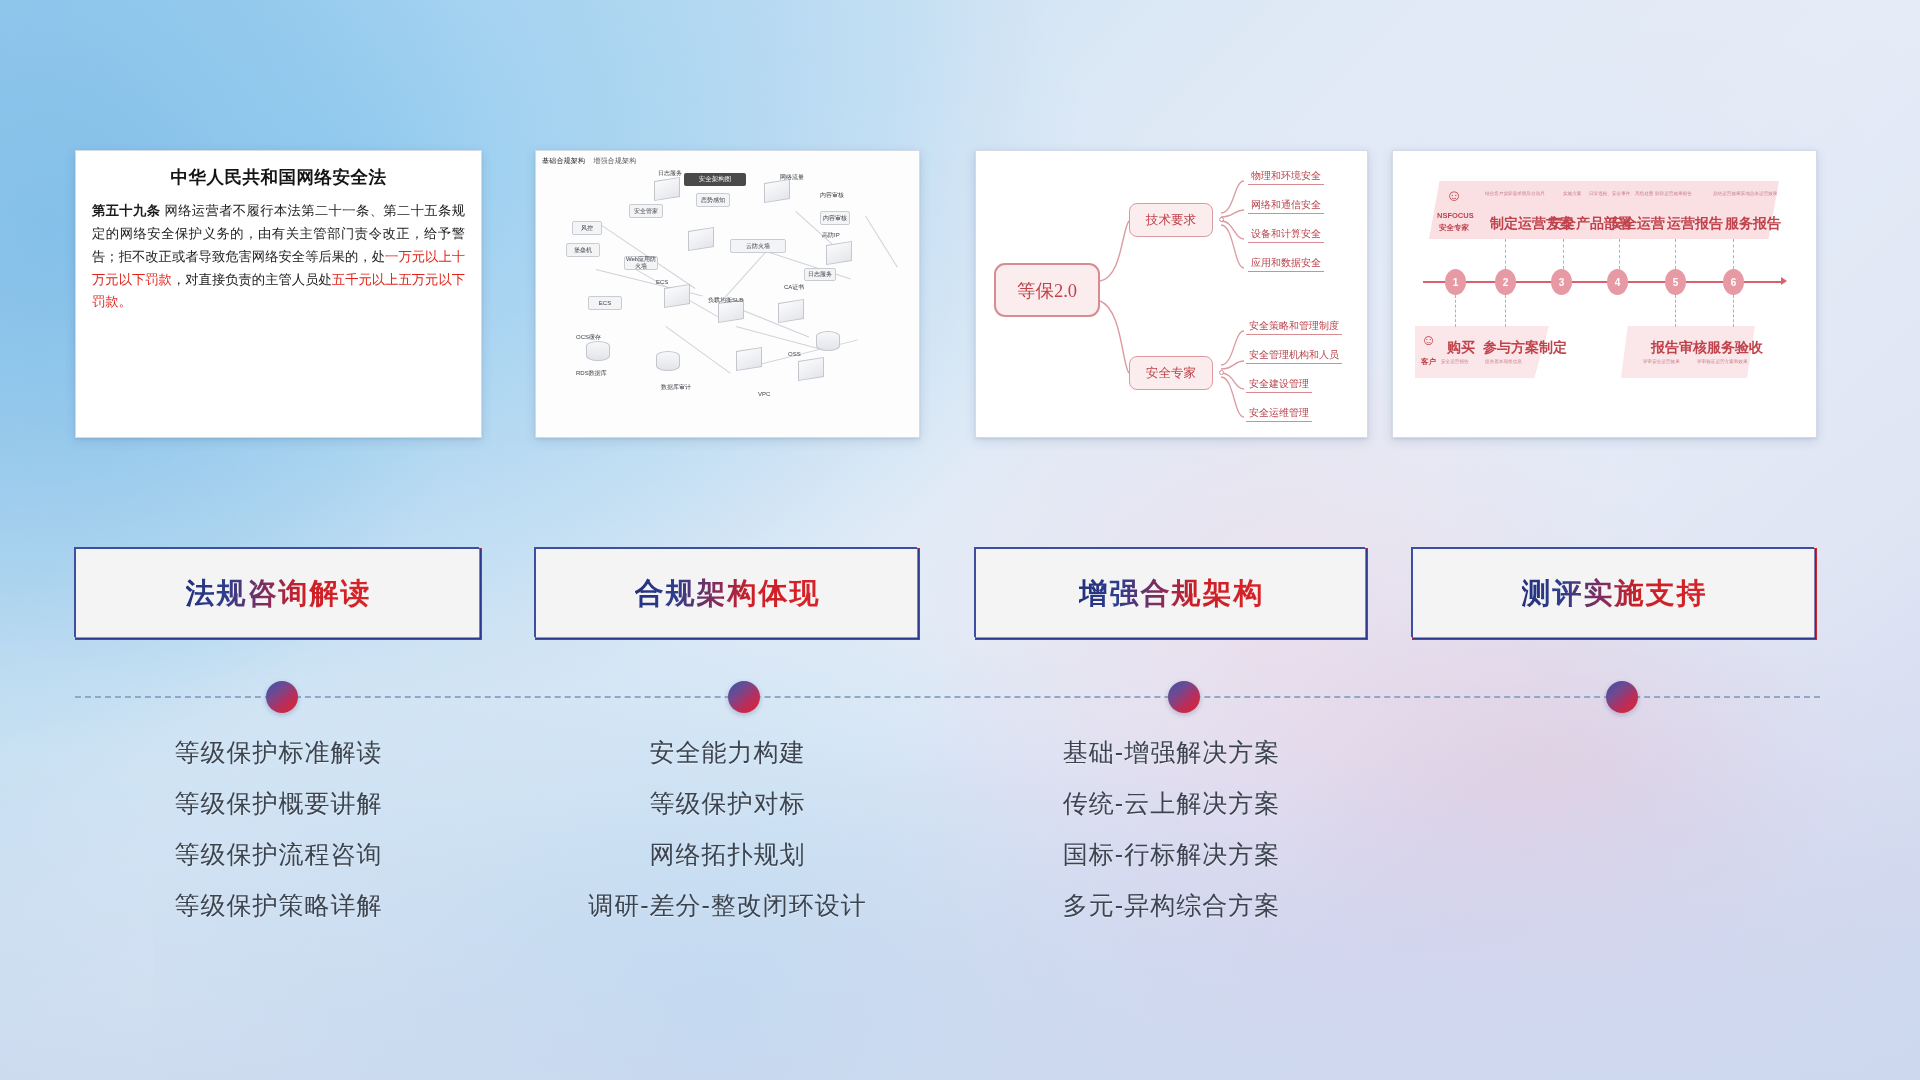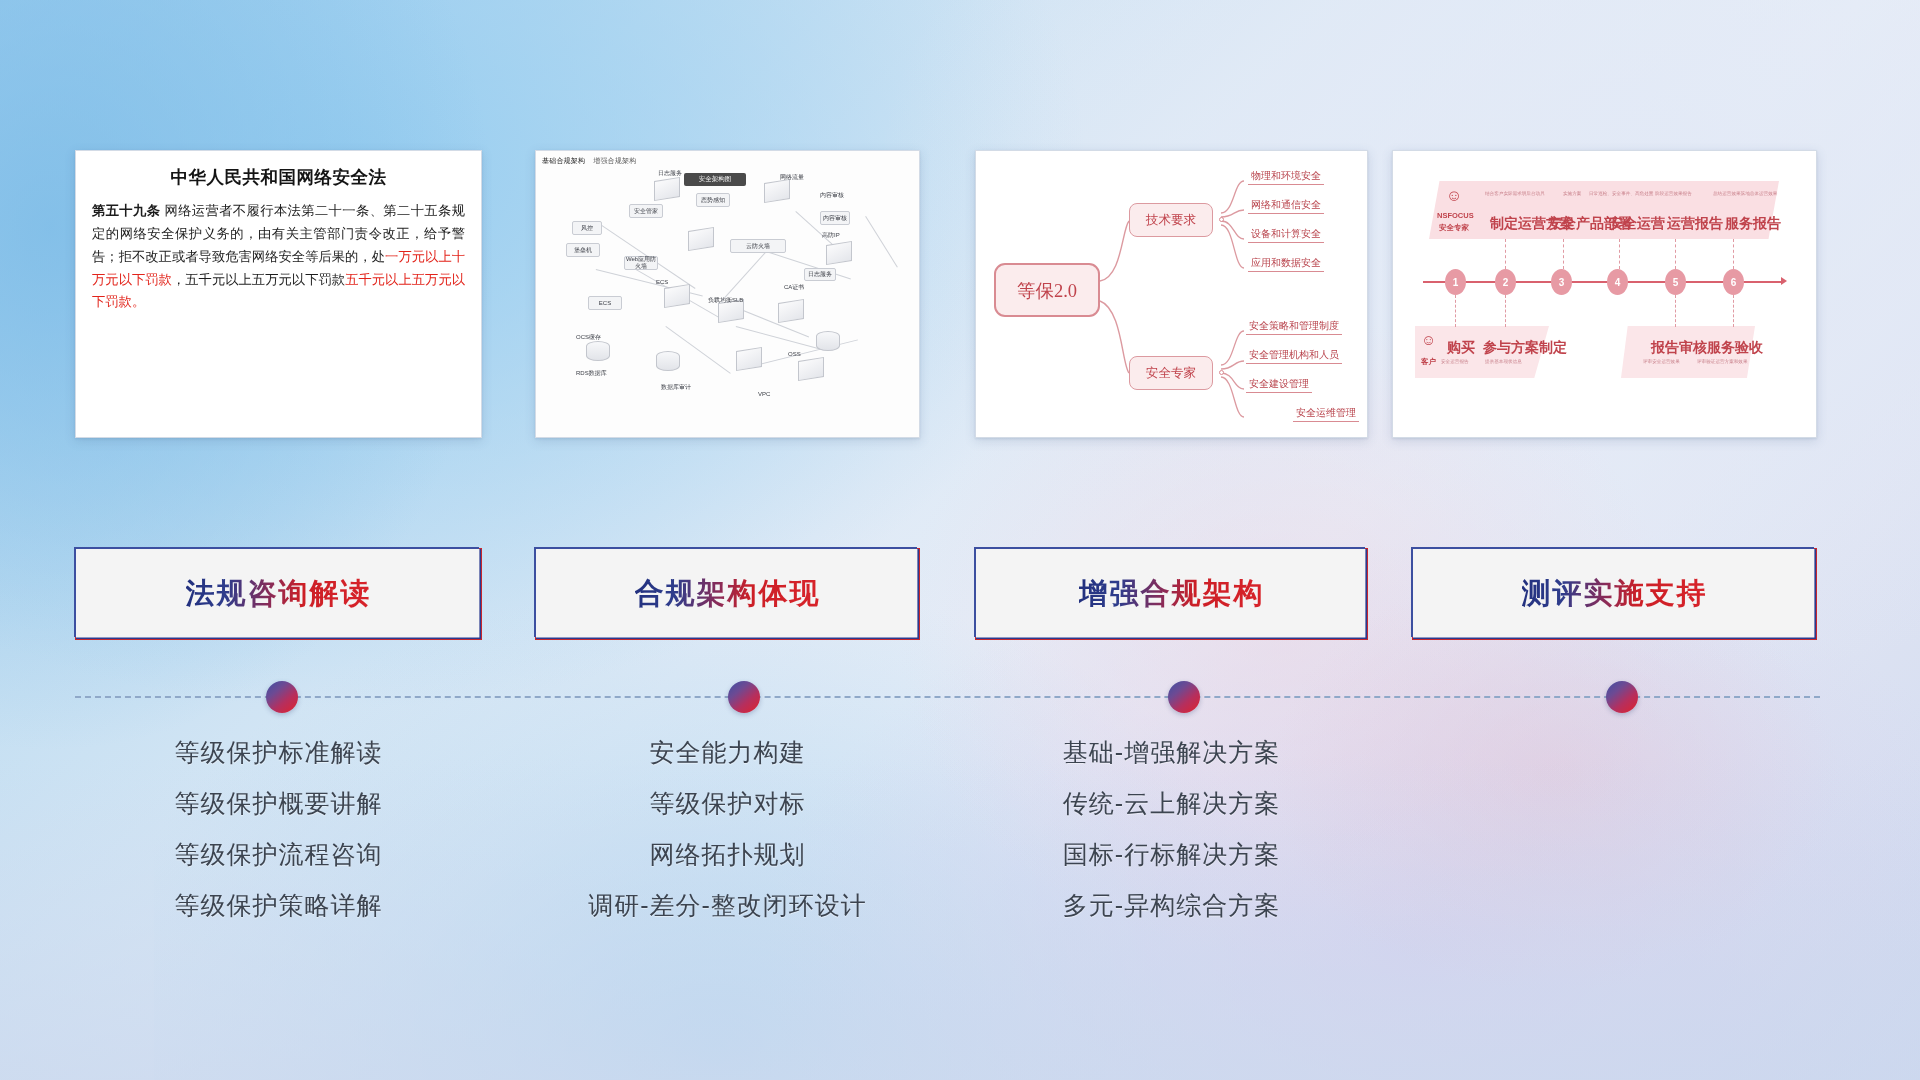--- a/index.html
+++ b/index.html
@@ -154,21 +154,21 @@
 </div>
 
 <div id="stage">
 
   <div class="cards">
 
     <div class="card c0">
       <div class="law">
         <div class="law-title">中华人民共和国网络安全法</div>
         <div class="law-p">
-          <span class="law-art">第五十九条</span><span> 网络运营者不履行本法第二十一条、第二十五条规定的网络安全保护义务的，由有关主管部门责令改正，给予警告；拒不改正或者导致危害网络安全等后果的，处</span><span class="hl">一万元以上十万元以下罚款</span><span>，五千元以上五万元以下罚款</span><span class="hl">五千元以上五万元以下罚款。</span>
+          <span class="law-art">第五十九条</span><span> 网络运营者不履行本法第二十一条、第二十五条规定的网络安全保护义务的，由有关主管部门责令改正，给予警告；拒不改正或者导致危害网络安全等后果的，处</span><span class="hl">一万元以上十万元以下罚款</span><span>，对直接负责的主管人员处</span><span class="hl">五千元以上五万元以下罚款。</span>
         </div>
       </div>
     </div>
 
     <div class="card c1">
       <div class="arch">
         <div class="arch-tabs">
           <b>基础合规架构</b><span>增强合规架构</span>
         </div>
         <div class="arch-hdr">安全架构图</div>
@@ -245,21 +245,21 @@
         <div class="mm-leaf" style="left:272px; top:18px;">物理和环境安全</div>
         <div class="mm-leaf" style="left:272px; top:47px;">网络和通信安全</div>
         <div class="mm-leaf" style="left:272px; top:76px;">设备和计算安全</div>
         <div class="mm-leaf" style="left:272px; top:105px;">应用和数据安全</div>
 
         <div class="mm-mid m2">安全专家</div>
         <div class="mm-dot" style="left:243px; top:219px;"></div>
         <div class="mm-leaf" style="left:270px; top:168px;">安全策略和管理制度</div>
         <div class="mm-leaf" style="left:270px; top:197px;">安全管理机构和人员</div>
         <div class="mm-leaf" style="left:270px; top:226px;">安全建设管理</div>
-        <div class="mm-leaf" style="left:270px; top:255px;margin-left:47px;">安全运维管理</div>
+        <div class="mm-leaf" style="left:270px; top:255px;">安全运维管理</div>
       </div>
     </div>
 
     <div class="card c3">
       <div class="ns">
         <div class="ns-band ns-top"></div>
         <div class="ns-band ns-bl"></div>
         <div class="ns-band ns-br"></div>
         <div class="ns-axis"></div>
         <div class="ns-arrow"></div>

